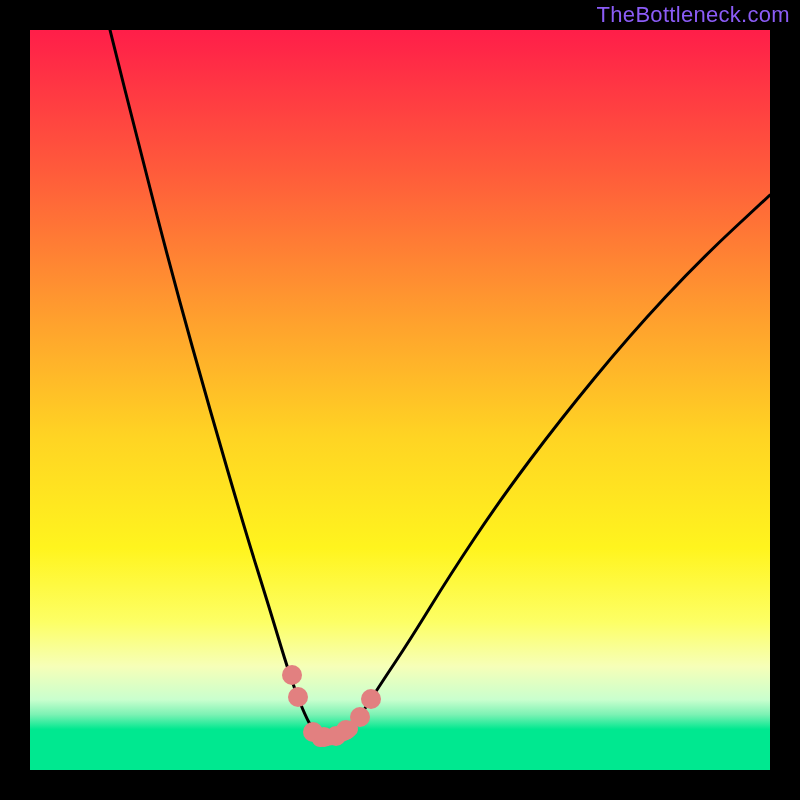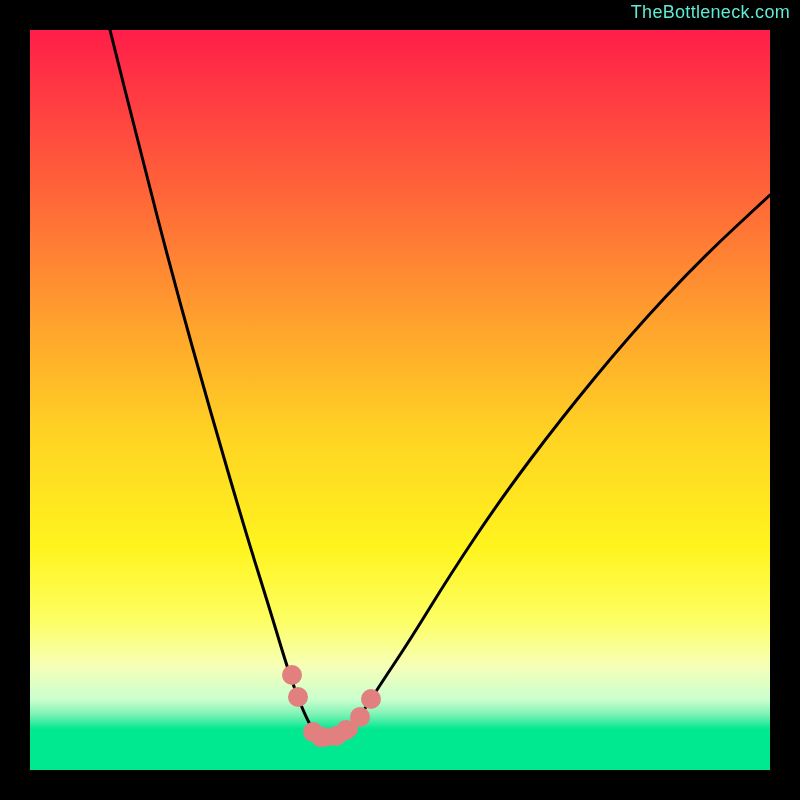--- a/index.html
+++ b/index.html
@@ -22,22 +22,22 @@
   .gradient {
     position: absolute;
     left: 0; top: 0;
     width: 100%;
     height: 100%;
   }
   .watermark {
     position: absolute;
     top: 2px;
     right: 10px;
-    color: #5eead4;
-    font-size: 18px;
+    color: #8b5cf6;
+    font-size: 22px;
     font-weight: 500;
     letter-spacing: 0.3px;
     z-index: 20;
   }
   svg.curves {
     position: absolute;
     left: 0; top: 0;
     width: 740px;
     height: 740px;
     z-index: 10;

